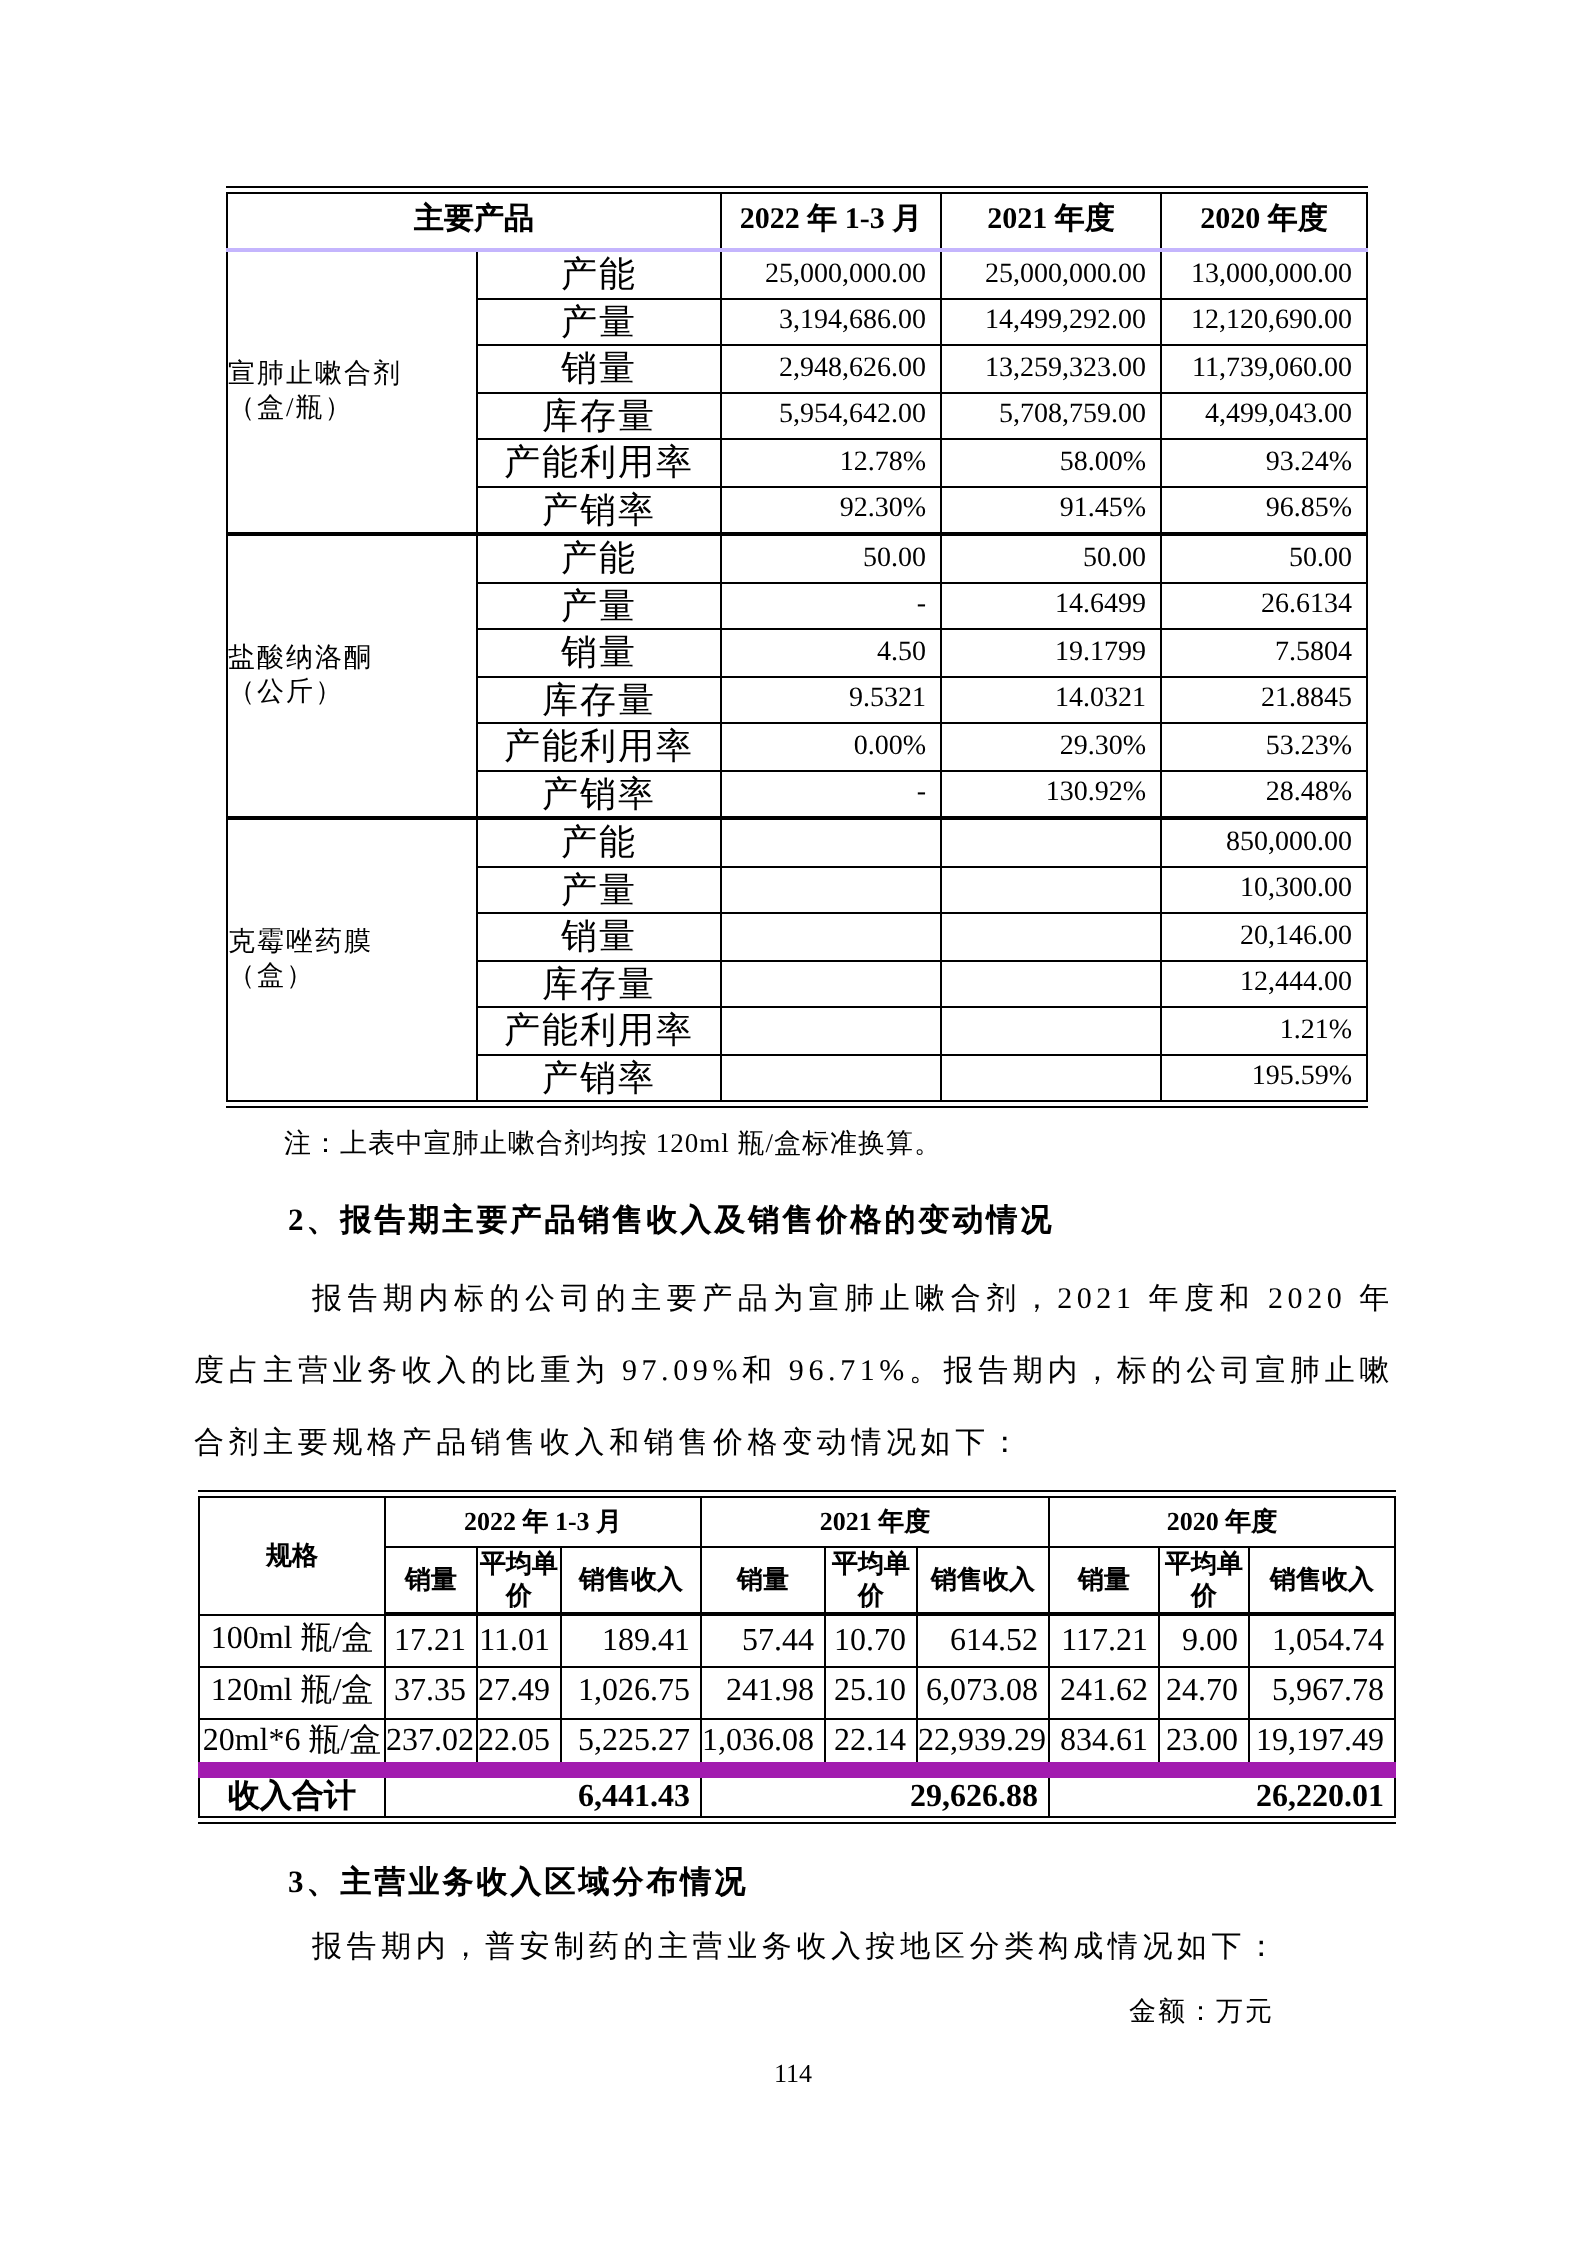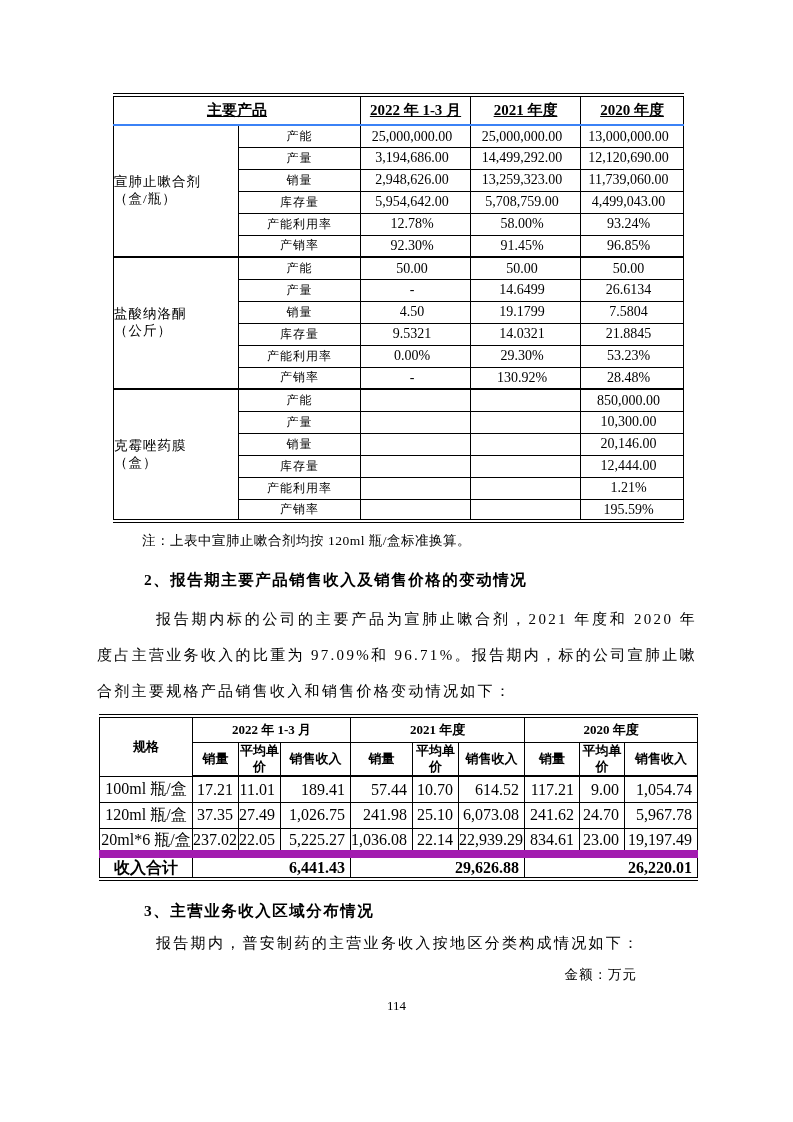--- a/index.html
+++ b/index.html
@@ -30,24 +30,24 @@
     border: 1px solid #000;
     vertical-align: middle;
     font-size: 14px;
     line-height: 1.25;
     overflow: hidden;
   }
   table.t1 tr { height: 22px; }
   table.t1 tr.hdr { height: 30px; }
   table.t1 th { font-weight: bold; font-size: 15px; text-align: center; }
   table.t1 td.prod { text-align: left; font-size: 13.5px; letter-spacing: 1px; }
-  table.t1 td.metric { text-align: center; font-size: 12px; letter-spacing: 1px; }
-  table.t1 td.num { text-align: center; padding-right: 7px; font-size: 14px; }
+  table.t1 td.metric { text-align: center; font-size: 18px; letter-spacing: 1px; }
+  table.t1 td.num { text-align: right; padding-right: 7px; font-size: 14px; }
   table.t1 tr.gsep td { border-top: 2px solid #000; }
-  table.t1 tr.hdr th { border-bottom: 2px solid #3b82f6; text-decoration: underline; }
+  table.t1 tr.hdr th { border-bottom: 2px solid #c4b5fd; }
 
   
   .note1 {
     margin: 9px 0 0 142px;
     font-size: 13.5px;
     letter-spacing: 0.5px;
   }
 
   
   .heading {

